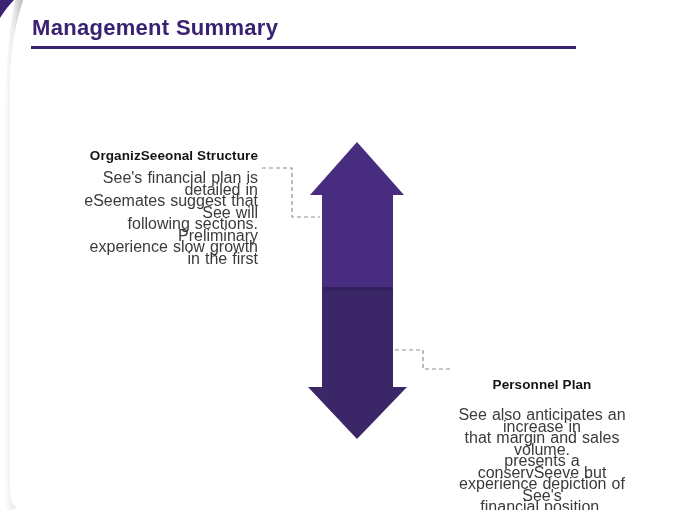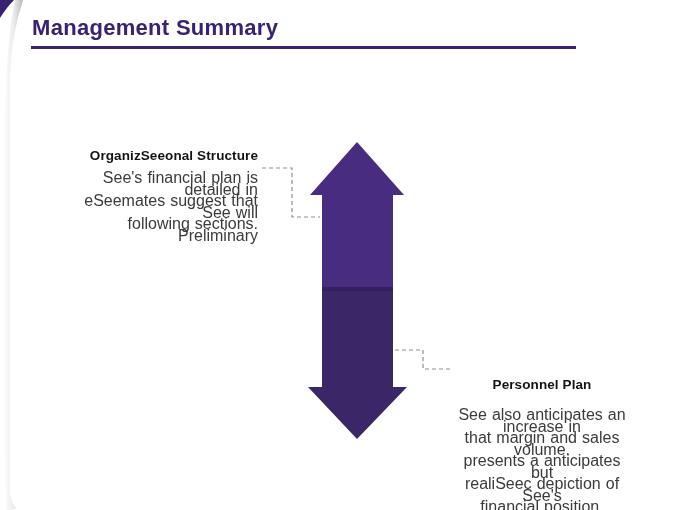--- a/index.html
+++ b/index.html
@@ -87,27 +87,28 @@
     <polyline points="262,168 292,168 292,217 320,217" fill="none" style="stroke:var(--connector)" stroke-width="1.2" stroke-dasharray="4 3"></polyline>
     <polyline points="395,350 423,350 423,369 451,369" fill="none" style="stroke:var(--connector)" stroke-width="1.2" stroke-dasharray="4 3"></polyline>
   </svg>
 
   <div class="label-block up-block">
     <div class="block-heading">OrganizSeeonal Structure</div>
     <div class="block-body">
       <span>See's financial plan is detailed in</span>
       <span>eSeemates suggest that See will</span>
       <span>following sections. Preliminary</span>
+      <span>experience slow growth in the first</span>
     </div>
   </div>
 
   <div class="label-block down-block">
     <div class="block-heading">Personnel Plan</div>
     <div class="block-body">
       <span>See also anticipates an increase in</span>
       <span>that margin and sales volume.</span>
-      <span>presents a anticipates but</span>
-      <span>realiSeec depiction of See's</span>
+      <span>presents a conservSeeve but</span>
+      <span>experience depiction of See's</span>
       <span>financial position.</span>
     </div>
   </div>
 
 </div>
 
 </body></html>

